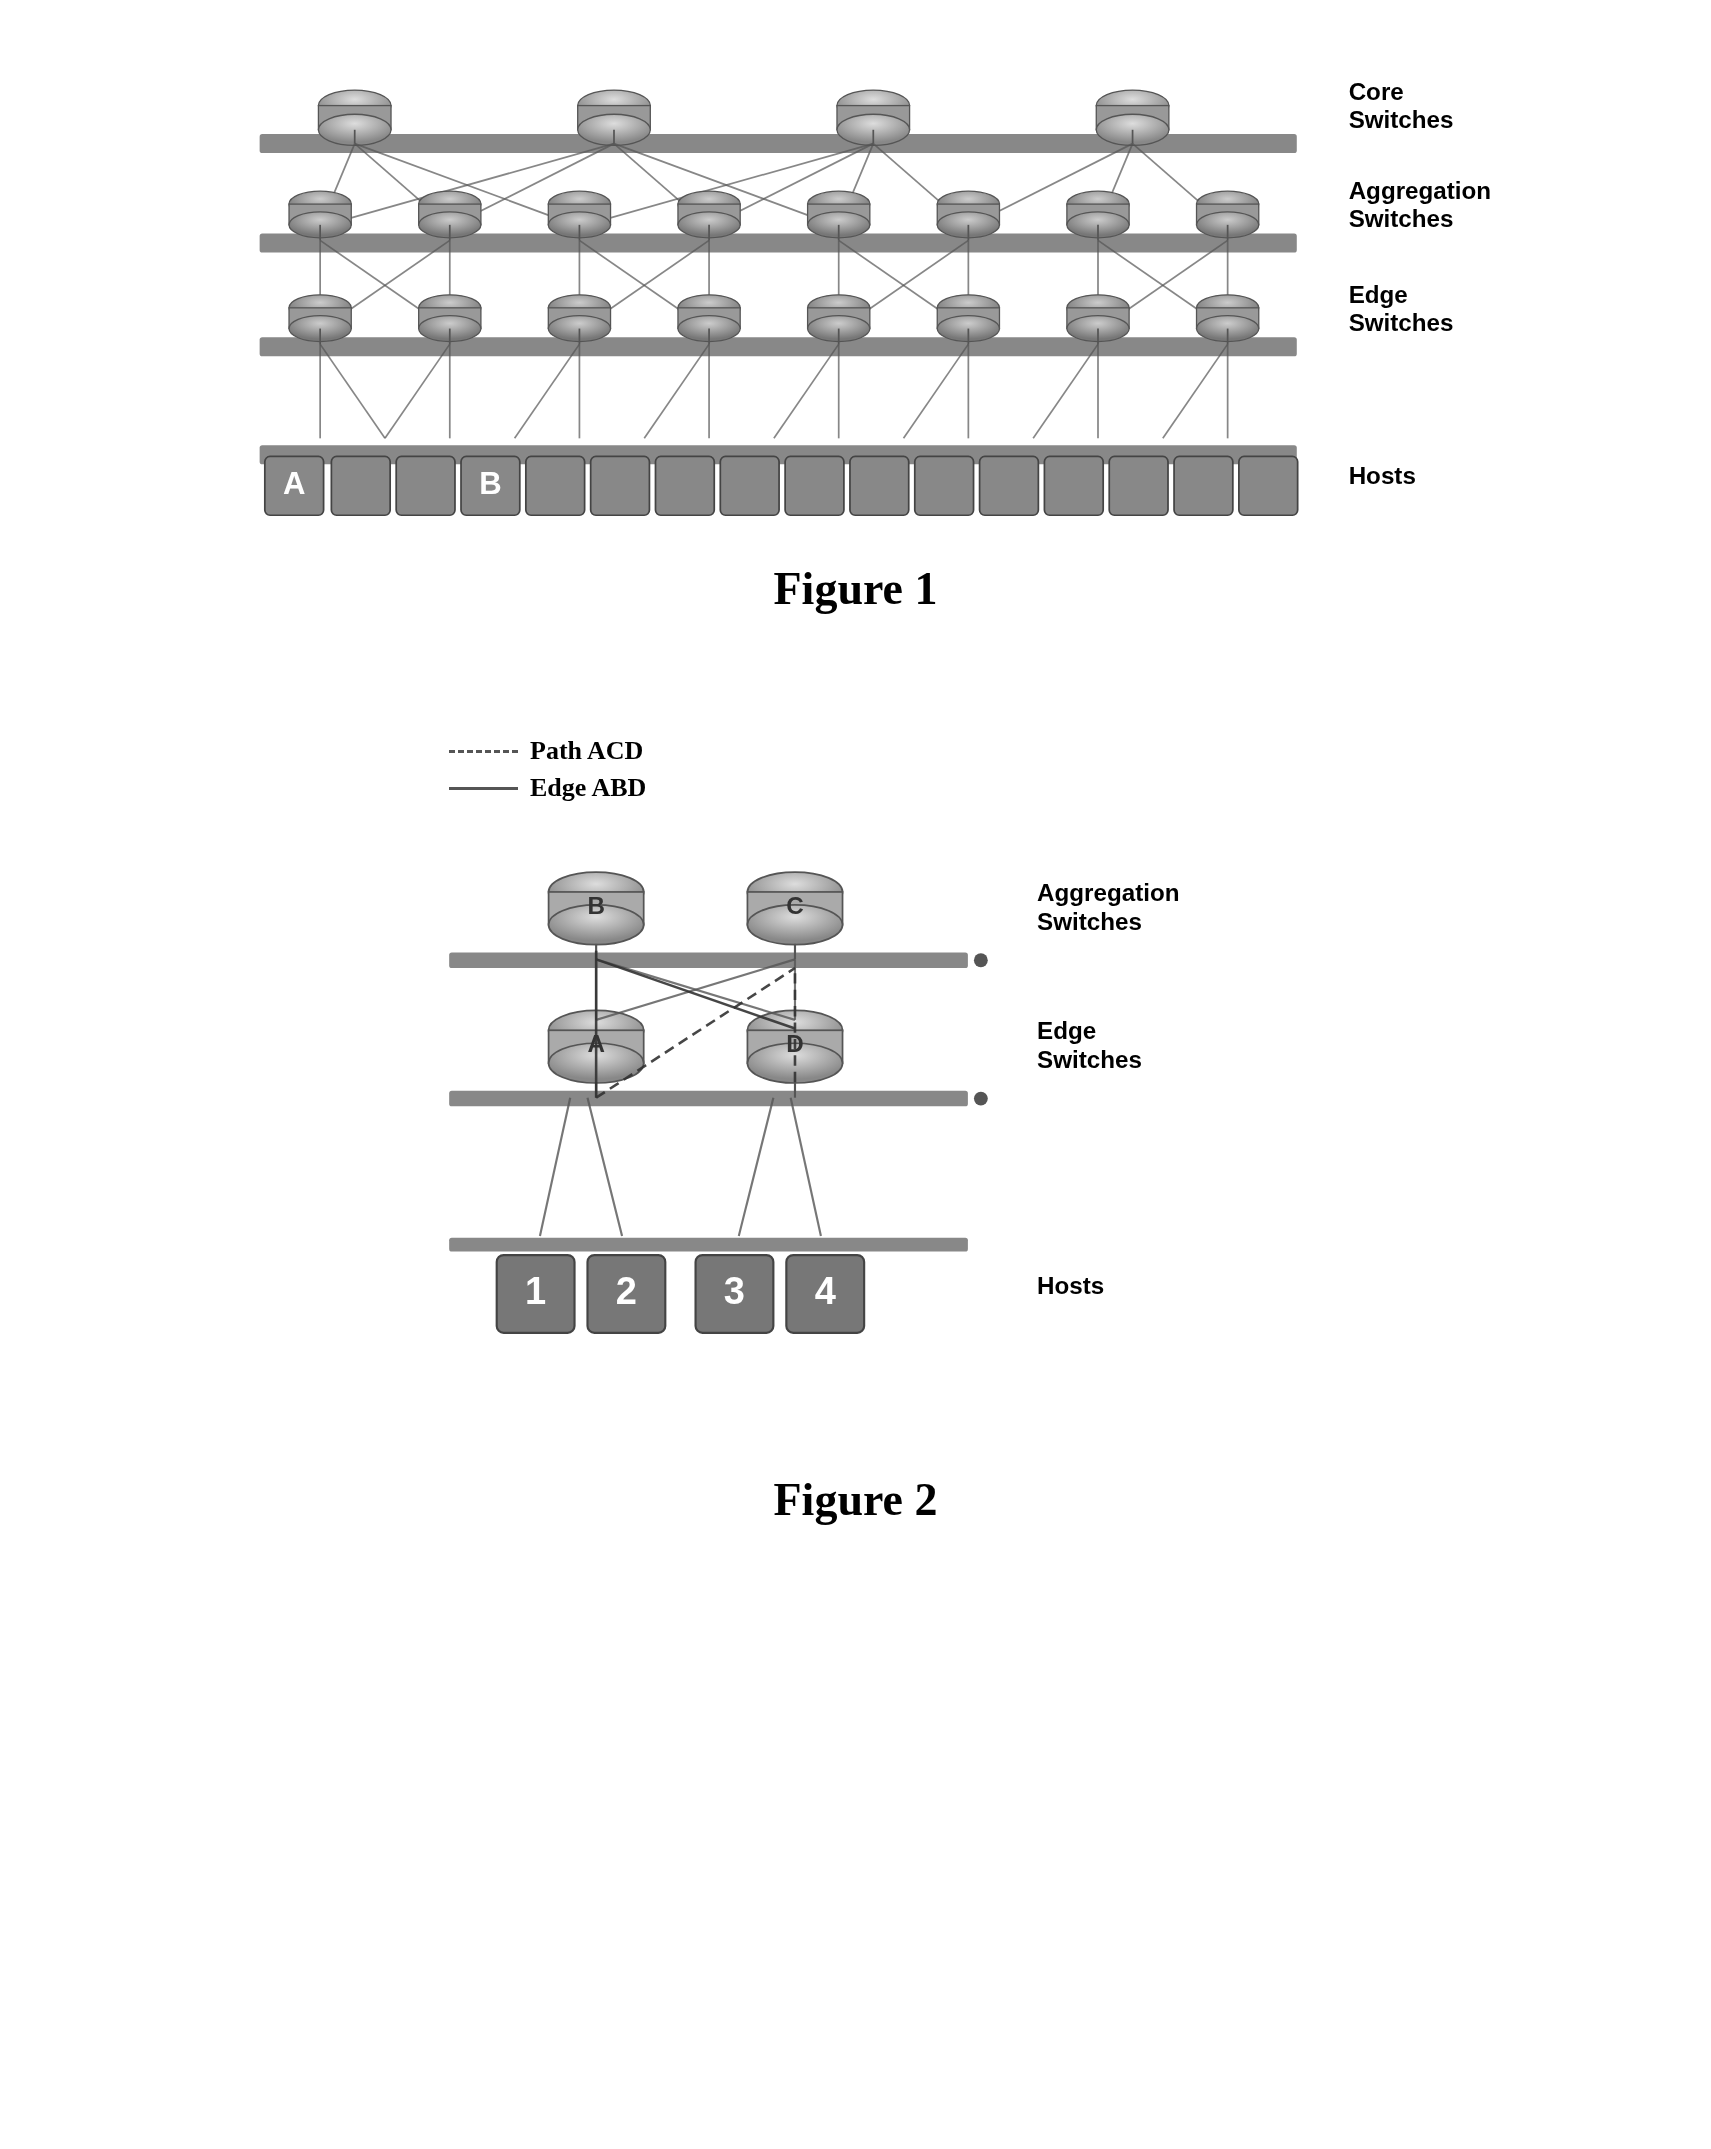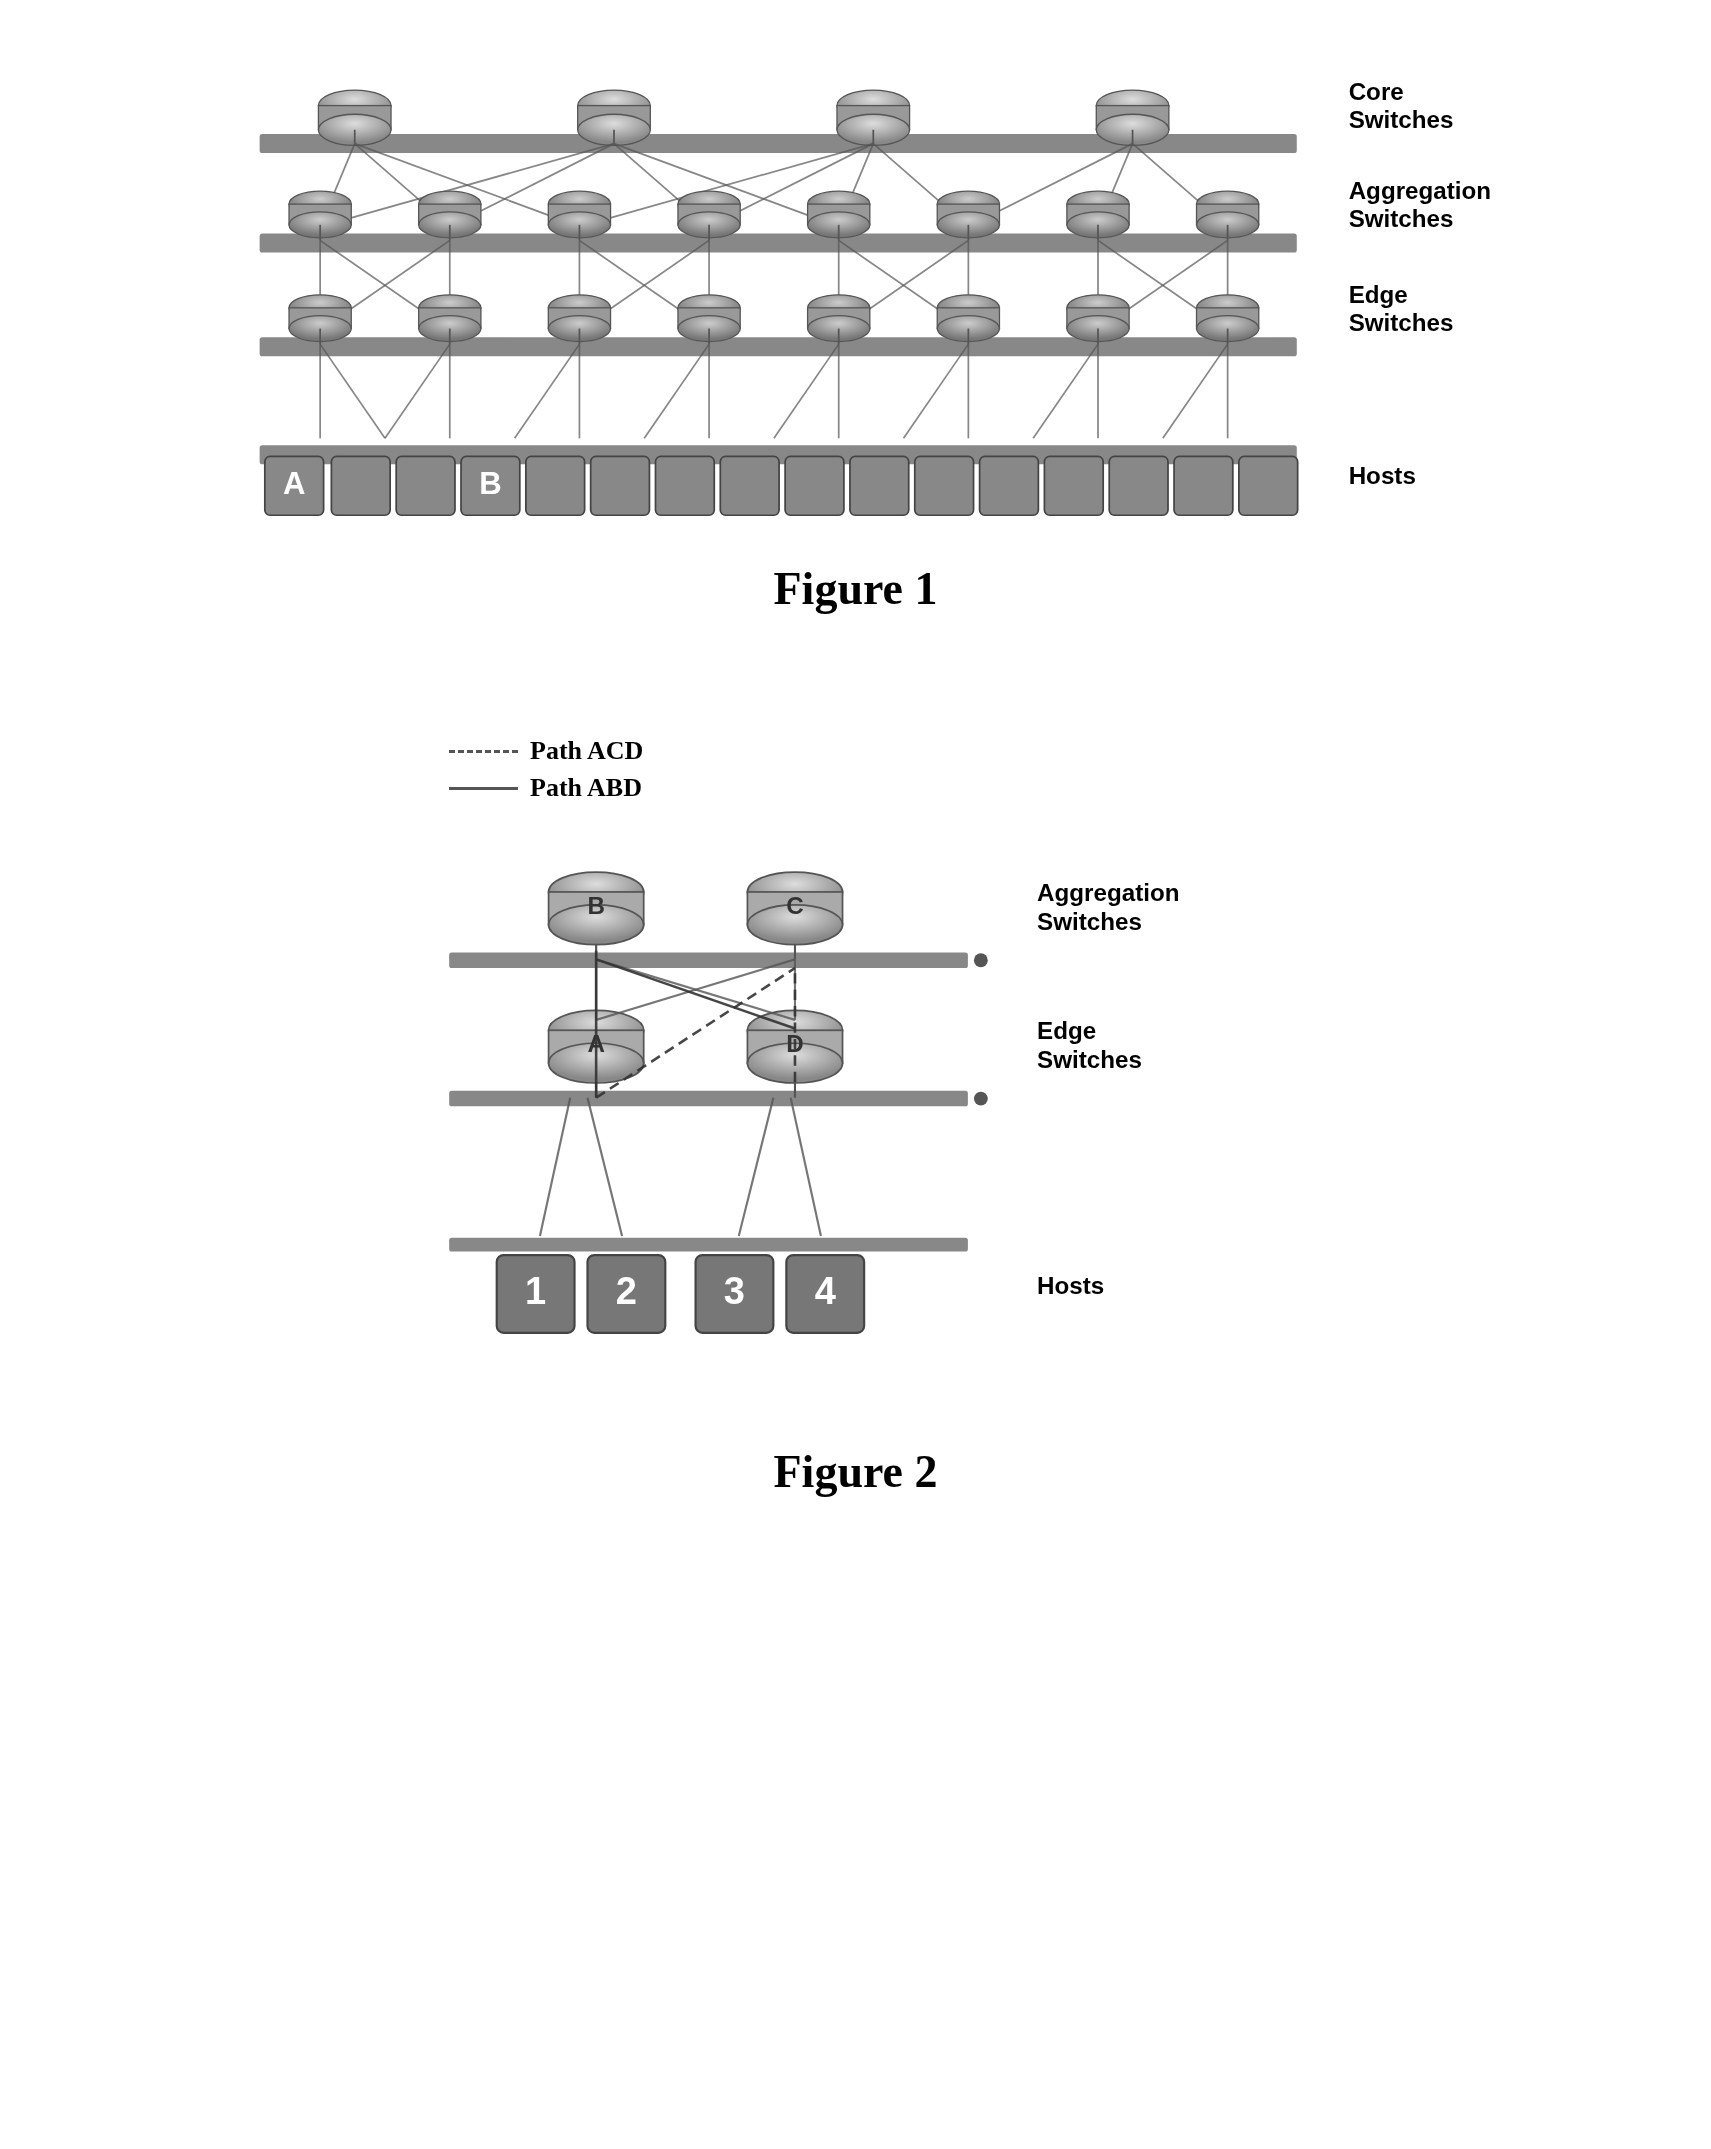--- a/index.html
+++ b/index.html
@@ -368,21 +368,21 @@
 <div class="figure2-container">
   <div class="figure2-diagram">
 
     <div class="legend">
       <div class="legend-item">
         <div class="legend-line-dashed"></div>
         <span>Path ACD</span>
       </div>
       <div class="legend-item">
         <div class="legend-line-solid"></div>
-        <span>Path ABD</span>
+        <span>Edge ABD</span>
       </div>
     </div>
 
     <svg width="951" height="709" viewBox="0 0 1100 820" xmlns="http://www.w3.org/2000/svg" style="position:absolute; top:0; left:0;">
 
       <defs>
         <radialGradient id="switchGrad3" cx="50%" cy="30%" r="60%">
           <stop offset="0%" style="stop-color:#ddd;stop-opacity:1"></stop>
           <stop offset="100%" style="stop-color:#888;stop-opacity:1"></stop>
         </radialGradient>
@@ -469,15 +469,15 @@
 
       <text x="760" y="210" font-size="28" font-weight="bold" font-family="Arial,sans-serif" fill="#000">Aggregation</text>
       <text x="760" y="244" font-size="28" font-weight="bold" font-family="Arial,sans-serif" fill="#000">Switches</text>
       <text x="760" y="370" font-size="28" font-weight="bold" font-family="Arial,sans-serif" fill="#000">Edge</text>
       <text x="760" y="404" font-size="28" font-weight="bold" font-family="Arial,sans-serif" fill="#000">Switches</text>
       <text x="760" y="665" font-size="28" font-weight="bold" font-family="Arial,sans-serif" fill="#000">Hosts</text>
 
     </svg>
   </div>
 
-  <div class="figure-caption" style="margin-top: 17px;">Figure 2</div>
+  <div class="figure-caption" style="margin-top: 45px;">Figure 2</div>
 </div>
 
 
 </body></html>

